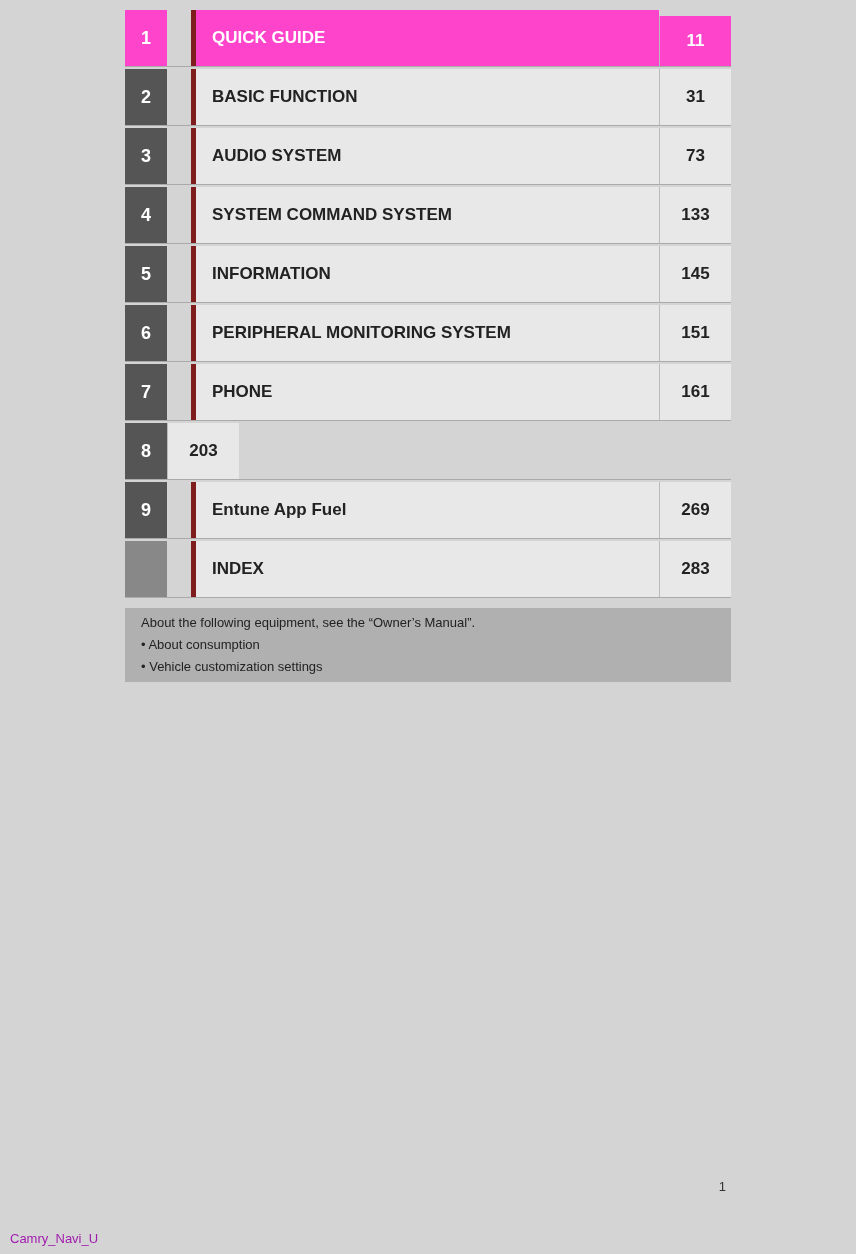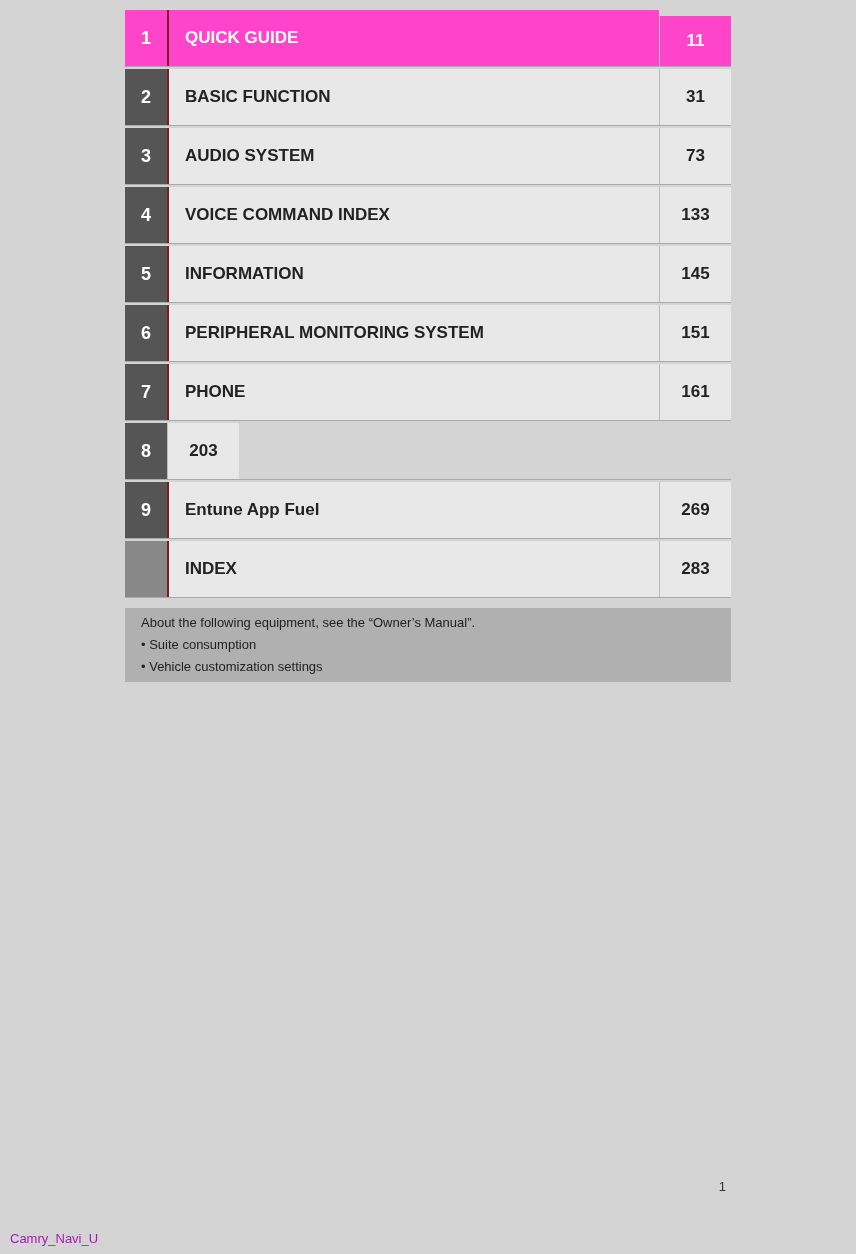--- a/index.html
+++ b/index.html
@@ -44,21 +44,22 @@
 
     .toc-title {
       flex: 1;
       display: flex;
       align-items: center;
       padding: 10px 16px;
       font-size: 17px;
       font-weight: bold;
       color: #222;
       background-color: #e8e8e8;
-      border-left: 2px solid #7f1d1d;
+      border-left: 5px solid #7f1d1d;
+      margin-left: 24px;
     }
 
     .toc-page {
       width: 72px;
       display: flex;
       align-items: center;
       justify-content: center;
       font-size: 17px;
       font-weight: bold;
       color: #222;
@@ -132,21 +133,21 @@
         <div class="toc-title">BASIC FUNCTION</div>
         <div class="toc-page">31</div>
       </div>
       <div class="toc-row row-3">
         <div class="toc-number">3</div>
         <div class="toc-title">AUDIO SYSTEM</div>
         <div class="toc-page">73</div>
       </div>
       <div class="toc-row row-4">
         <div class="toc-number">4</div>
-        <div class="toc-title">VOICE COMMAND INDEX</div>
+        <div class="toc-title">SYSTEM COMMAND SYSTEM</div>
         <div class="toc-page">133</div>
       </div>
       <div class="toc-row row-5">
         <div class="toc-number">5</div>
         <div class="toc-title">INFORMATION</div>
         <div class="toc-page">145</div>
       </div>
       <div class="toc-row row-6">
         <div class="toc-number">6</div>
         <div class="toc-title">PERIPHERAL MONITORING SYSTEM</div>
@@ -168,20 +169,20 @@
       </div>
       <div class="toc-row row-index">
         <div class="toc-number"></div>
         <div class="toc-title">INDEX</div>
         <div class="toc-page">283</div>
       </div>
     </div>
   <div class="note-box">
     <span>About the following equipment, see the “Owner’s Manual”.</span>
     <ul>
-    <li>Suite consumption</li>
+    <li>About consumption</li>
         <li>Vehicle customization settings</li>
       </ul>
   </div>
 </div>
 
 <div class="page-number">1</div>
 <div class="footer-text">Camry_Navi_U</div>
 
 </body></html>

